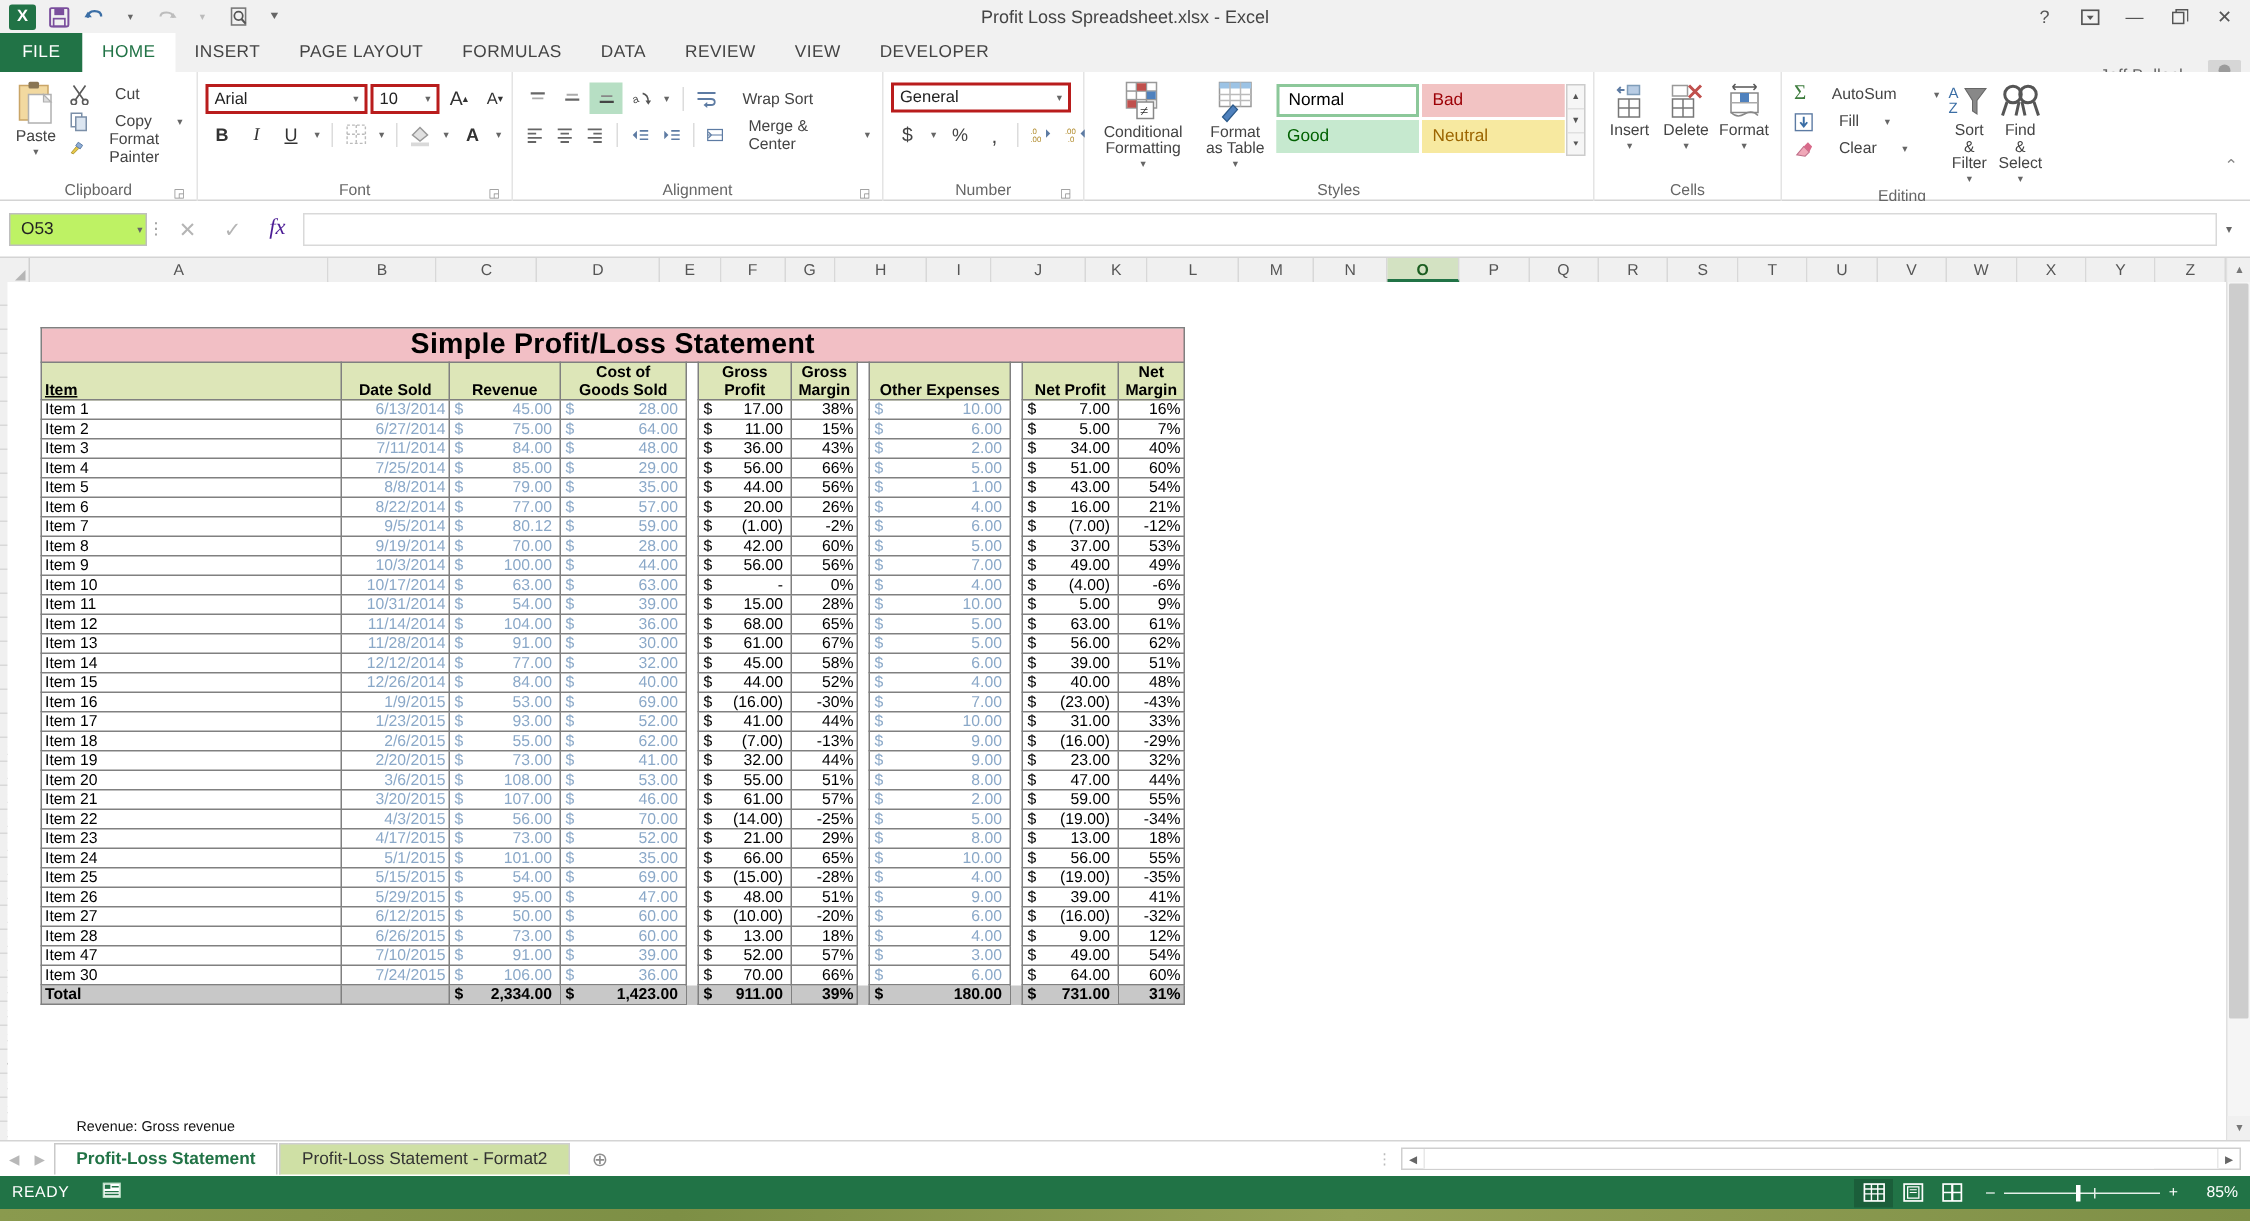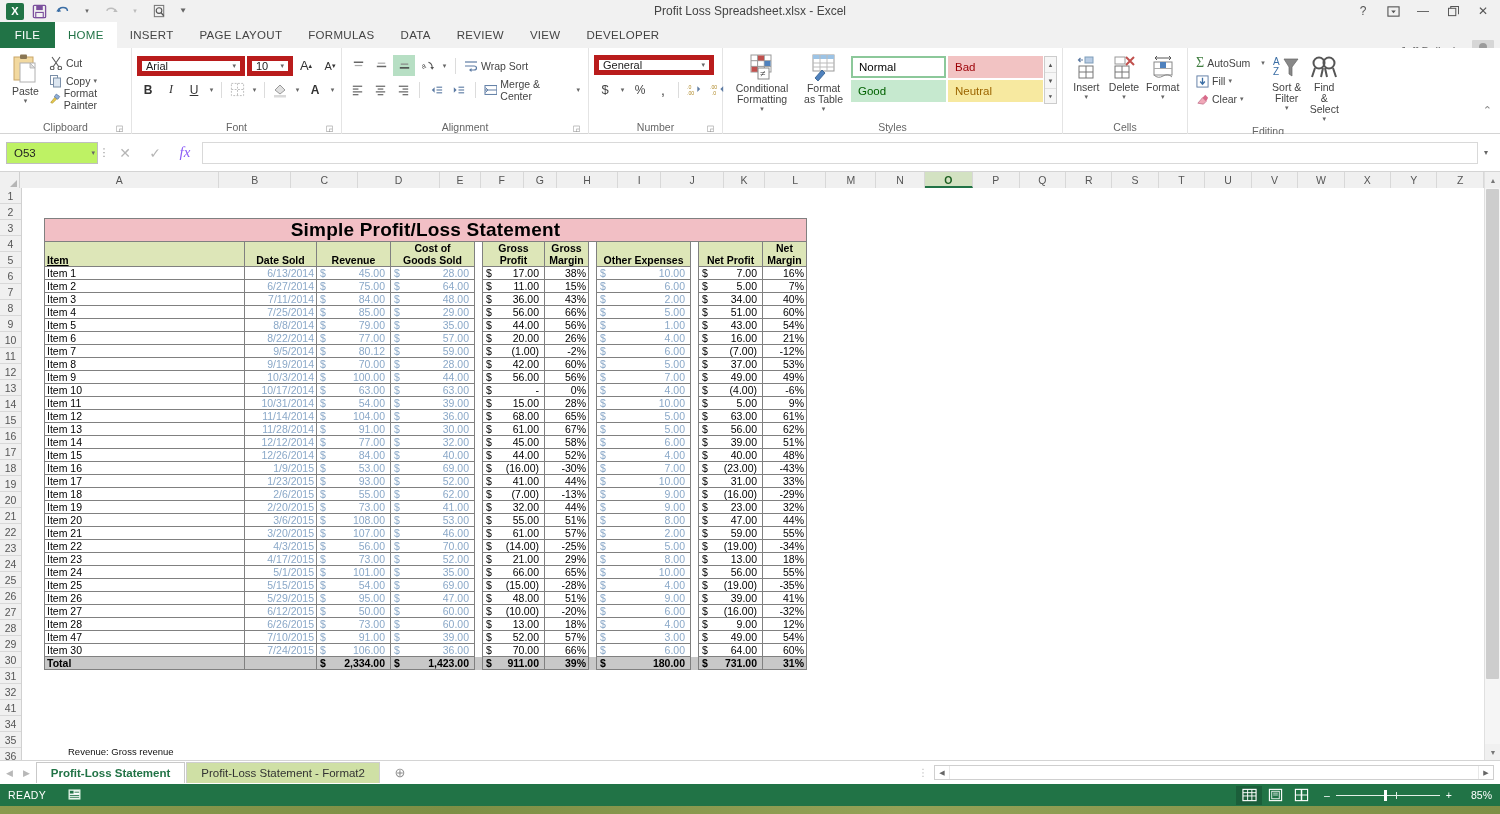--- a/index.html
+++ b/index.html
@@ -93,33 +93,33 @@
   .dlg-launcher {
     position: absolute; right: 2px; bottom: 1px; width: 9px; height: 9px;
     font-size: 8px; color: #888; line-height: 9px;
   }
   .bigbtn {
     display: flex; flex-direction: column; align-items: center; justify-content: flex-start;
     font-size: 10.5px; color: #444; padding: 1px 4px; cursor: default; min-width: 34px;
   }
   .bigbtn .lbl { margin-top: 1px; text-align: center; line-height: 11px; }
   .smallbtn {
-    display: flex; align-items: center; gap: 3px; font-size: 10.5px; color: #444;
+    display: flex; align-items: center; gap: 17px; font-size: 10.5px; color: #444;
     padding: 1px 3px; height: 18px; cursor: default;
   }
   .caret { font-size: 7px; color: #666; }
 
   
   .clip-col { display: flex; flex-direction: column; justify-content: flex-start; }
 
   
   .fontrow1 { display: flex; align-items: center; gap: 2px; margin-bottom: 3px; }
   .fontrow2 { display: flex; align-items: center; gap: 1px; }
   .combo {
-    border: 5px solid #b91c1c; background: #fff; height: 20px;
+    border: 2px solid #b91c1c; background: #fff; height: 20px;
     display: flex; align-items: center; padding: 0 2px 0 4px;
     font-size: 11px; color: #222;
   }
   .combo .cv { flex: 1; white-space: nowrap; overflow: hidden; }
   .combo .cc { font-size: 7px; color: #666; padding: 0 2px; }
   .fbtn {
     width: 22px; height: 21px; display: flex; align-items: center; justify-content: center;
     font-size: 12px; color: #333; cursor: default;
   }
 
@@ -151,21 +151,21 @@
     border-bottom: 1px solid #d4d4d4;
   }
   .namebox {
     width: 92px; height: 22px; border: 1px solid #bfbfbf; background:#bef264;
     display: flex; align-items: center; padding: 0 2px 0 7px; font-size: 11.5px; color:#222;
   }
   .namebox .cv { flex: 1; }
   .fbar-dots { color:#999; font-size:11px; letter-spacing:0; width:12px; text-align:center;}
   .fbtn-fx { width: 30px; height: 24px; display:flex; align-items:center; justify-content:center; font-size:13px; color:#999; }
   .fbtn-fx.ok { color:#b5b5b5; }
-  .fxlabel { font-style: italic; font-family: "Liberation Serif", serif; font-size: 15px; color: #8b5cf6; }
+  .fxlabel { font-style: italic; font-family: "Liberation Serif", serif; font-size: 15px; color: #4c1d95; }
   .finput {
     flex: 1; height: 22px; border: 1px solid #d9d9d9; border-left: 1px solid #d9d9d9;
     background: #fff; margin-left: 2px; font-size: 11.5px; padding: 0 4px;
     display:flex; align-items:center;
   }
   .fbar-caret { width: 16px; text-align:center; color:#666; font-size: 8px; }
 
   
   .gridwrap {
     position: absolute; top: 172px; left: 0; width: 1500px; height: 588px;
@@ -190,21 +190,21 @@
   .ch.sel { background: #d3e2c2; color: #1b5e20; font-weight: bold; border-bottom: 2px solid #217346;}
   .rowhdr {
     position: absolute; left: 0; top: 16px; width: 22px; background: #f0f0f0;
     border-right: 1px solid #d0d0d0;
   }
   .rh {
     height: 16px; line-height: 16px; text-align: center; font-size: 10.5px; color: #555;
     border-bottom: 1px solid #d8d8d8;
   }
   .cells {
-    position: absolute; left: 22px; top: 16px; width: 1462px; height: 572px;
+    position: absolute; left: 5px; top: 16px; width: 1462px; height: 572px;
     background: #fff;
     background-image:
       linear-gradient(to right, #e3e3e3 1px, transparent 1px),
       linear-gradient(to bottom, #e3e3e3 1px, transparent 1px);
     background-size: 0 0;
   }
   .vscroll {
     position: absolute; right: 0; top: 172px; width: 16px; height: 588px;
     background: #f5f5f5; border-left: 1px solid #e0e0e0;
   }

